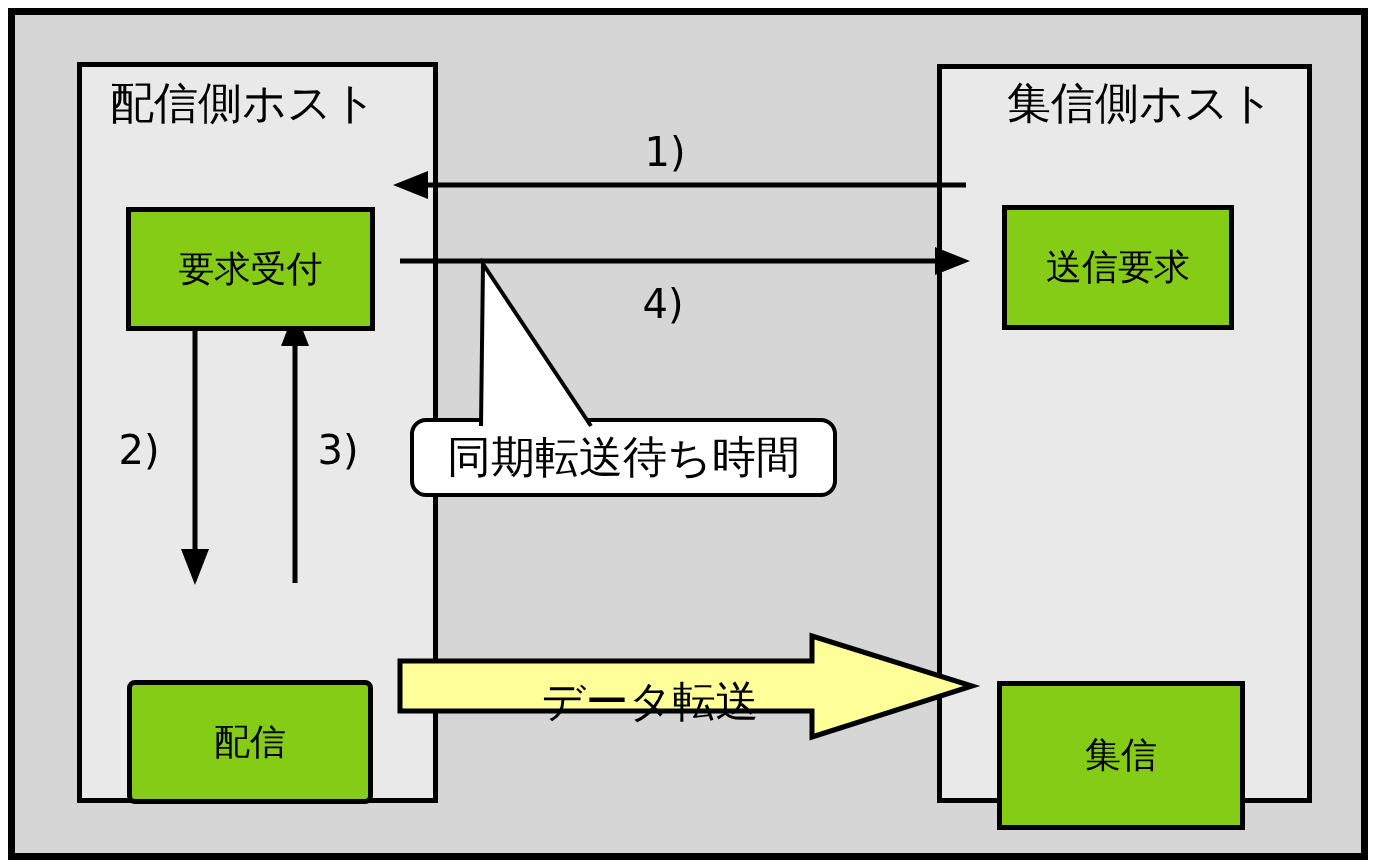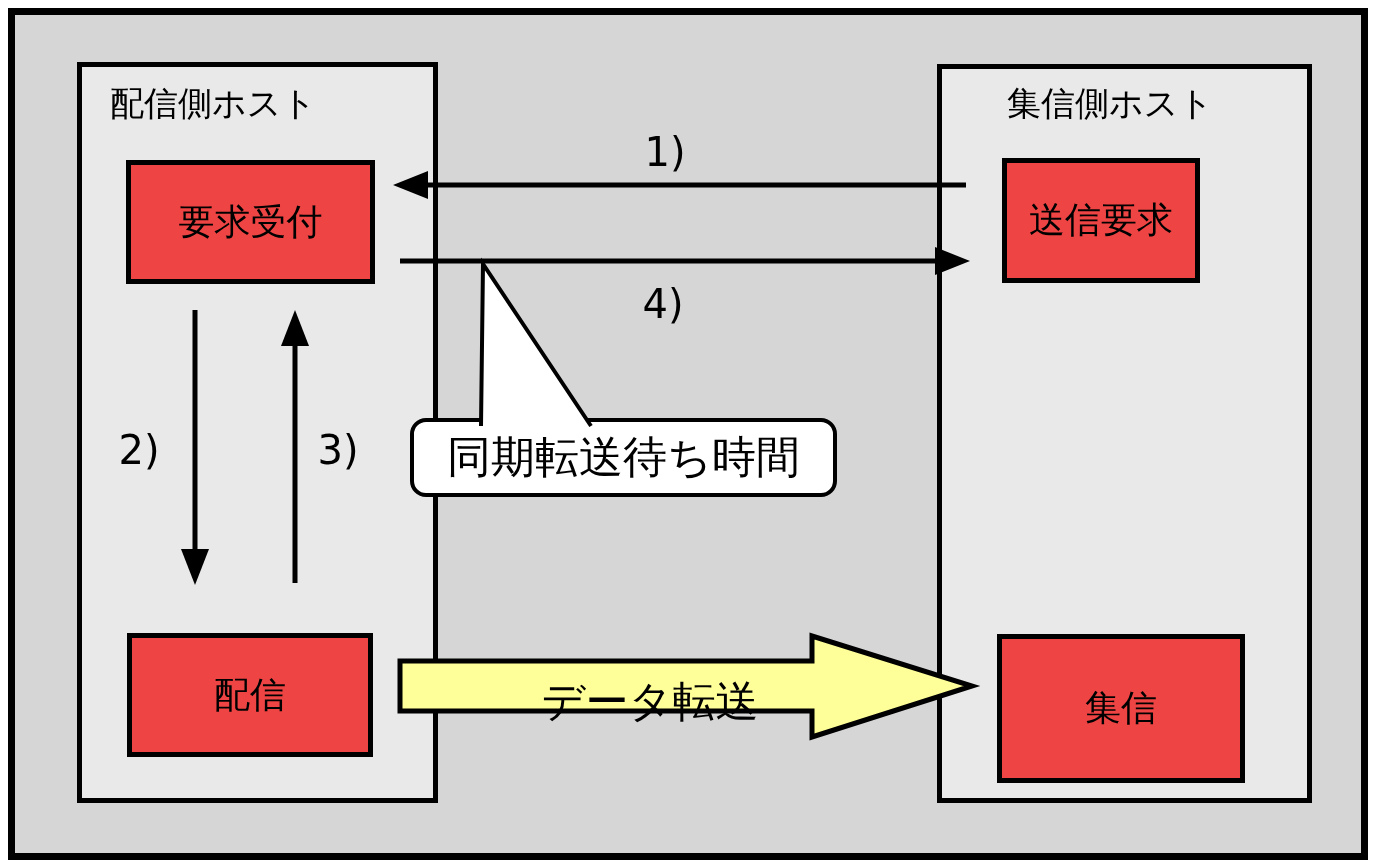--- a/index.html
+++ b/index.html
@@ -12,34 +12,34 @@
     position: absolute; left: 8px; top: 8px; width: 1360px; height: 852px;
     box-sizing: border-box; border: 7px solid #000; background: #d6d6d6;
   }
   .panel {
     position: absolute; box-sizing: border-box;
     border: 5px solid #000; background: #e9e9e9;
   }
   .panel-left  { left: 77px;  top: 62px; width: 361px; height: 741px; }
   .panel-right { left: 937px; top: 64px; width: 375px; height: 739px; }
   .panel-title {
-    position: absolute; font-size: 34px; line-height: 38px;
+    position: absolute; font-size: 44px; line-height: 38px;
     letter-spacing: 0px; white-space: nowrap; z-index: 4; text-align: right;
   }
   .title-left  { left: 110px; top: 84px; }
   .title-right { left: 963px; top: 84px; margin-left: 44px; }
   .procbox {
     position: absolute; box-sizing: border-box; z-index: 4;
-    border: 5px solid #000; background: #ef4444;
+    border: 5px solid #000; background: #84cc16;
     display: flex; align-items: center; justify-content: center;
-    font-size: 36px; white-space: nowrap;
+    font-size: 36px; white-space: nowrap; margin-top: 47px;
   }
   .box-request-accept { left: 126px;  top: 160px; width: 249px; height: 124px; }
-  .box-delivery       { left: 127px;  top: 633px; width: 246px; height: 124px; }
-  .box-send-request   { left: 1002px; top: 158px; width: 198px; height: 125px; text-align: right; }
+  .box-delivery       { left: 127px;  top: 633px; width: 246px; height: 124px; border-radius: 8px; }
+  .box-send-request   { left: 1002px; top: 158px; width: 232px; height: 125px; text-align: right; }
   .box-collect        { left: 997px;  top: 634px; width: 248px; height: 149px; }
   svg.shapes {
     position: absolute; left: 0; top: 0; width: 1376px; height: 868px;
     z-index: 3; pointer-events: none;
   }
   .step-label {
     position: absolute; z-index: 5; font-size: 40px; line-height: 44px;
     width: 70px; text-align: center; white-space: nowrap;
   }
   .label-step1 { left: 630px; top: 130px; }

